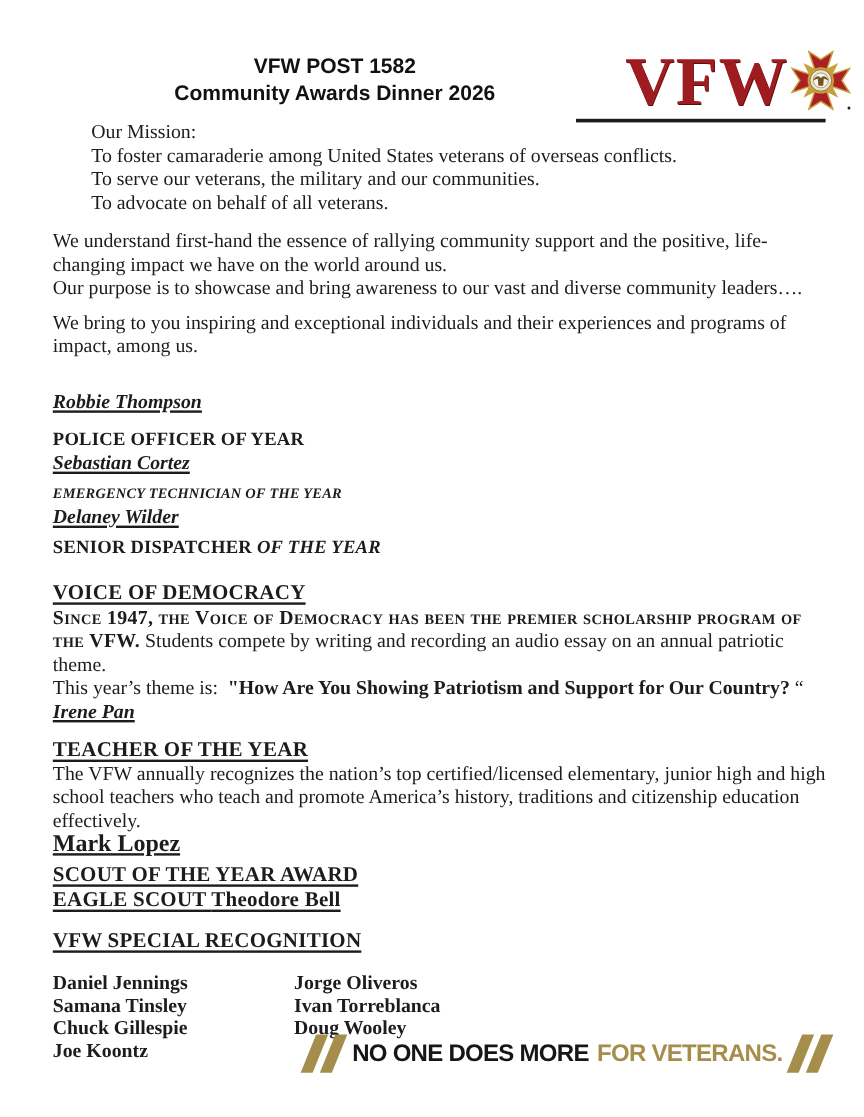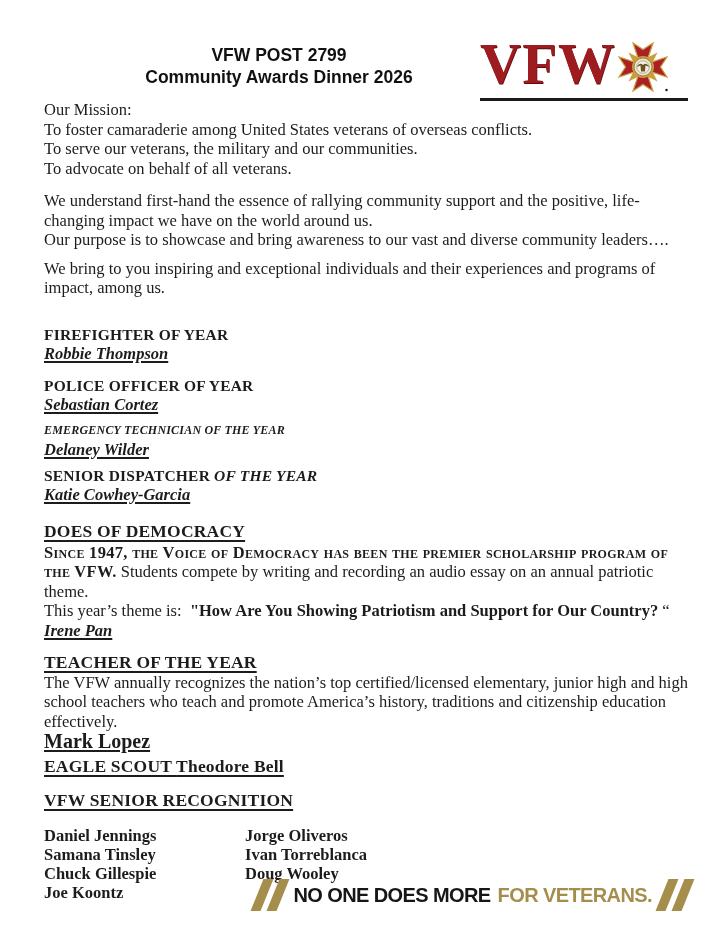--- a/index.html
+++ b/index.html
@@ -16,34 +16,34 @@
   
   .header { position: relative; height: 58px; }
   .title-block {
     position: absolute; left: 0; top: 4px; width: 470px;
     text-align: center;
     font-family: "Liberation Sans", sans-serif;
     font-weight: bold; font-size: 17.5px; line-height: 22px;
     color: #111;
   }
   .logo { position: absolute; right: 2px; top: 0; width: 214px; }
-  .logo-row { display: flex; align-items: flex-start; justify-content: flex-start; }
+  .logo-row { display: flex; align-items: center; justify-content: flex-start; margin-left: 41px; }
   .logo-text {
     font-family: "Liberation Serif", serif;
     font-weight: bold; font-size: 57px; line-height: 48px;
     color: #9e1c20;
     letter-spacing: 1px;
     text-shadow: 0.5px 0.5px 0 #5a0d0f;
   }
   .logo-emblem { margin-left: 2px; margin-top: 2px; }
   .logo-underline { height: 3px; background: #1a1a1a; margin-top: 2px; width: 208px; }
 
   
   .serif { font-size: 16.5px; line-height: 19.5px; }
-  .mission { margin-top: 2px; }
+  .mission { margin-top: 2px; margin-left: 32px; }
   .intro-a { margin-top: 13px; }
   .intro-b { margin-top: 9px; }
 
   
   .awards { margin-top: 27px; }
   .award { margin-bottom: 13px; }
   .award + .award.tight { margin-top: -6px; }
   .award-heading {
     font-weight: bold; font-size: 15.5px; line-height: 19px; letter-spacing: 0.2px;
   }
@@ -71,21 +71,21 @@
   .teacher { margin-top: 11px; }
   .scout { margin-top: 5px; }
   .scout .big-heading { line-height: 21px; }
   .recognition { margin-top: 12px; }
   .name-grid { margin-top: 15px; display: flex; }
   .name-col { font-weight: bold; font-size: 16.5px; line-height: 19px; }
   .name-col.c1 { width: 201px; }
 
   
   .tagline {
-    position: absolute; right: 22px; bottom: 19px;
+    position: absolute; right: 22px; bottom: 36px;
     display: flex; align-items: center; height: 34px;
   }
   .slash-pair { display: flex; margin: 0 7px; }
   .slash {
     width: 10px; height: 32px; background: #a58e4c;
     transform: skewX(-22deg); margin: 0 3px;
   }
   .tag-text {
     font-family: "Liberation Sans", sans-serif;
     font-weight: bold; font-size: 20px; letter-spacing: -0.6px;
@@ -94,21 +94,21 @@
   .tag-black { color: #161616; }
   .tag-gold { color: #a58e4c; margin-left: 7px; }
 </style>
 </head>
 <body>
 
 <div class="page">
 
   <div class="header">
     <div class="title-block">
-      <div>VFW POST 2799</div>
+      <div>VFW POST 1582</div>
       <div>Community Awards Dinner 2026</div>
     </div>
     <div class="logo">
       <div class="logo-row">
         <span class="logo-text">VFW</span>
         <span class="logo-emblem">
           <svg width="50" height="50" viewBox="0 0 100 100">
             <g fill="#aa2025" stroke="#c89f3c" stroke-width="2.5">
               <polygon points="30,2 50,15 70,2 59,35 41,35"></polygon>
               <polygon points="30,98 50,85 70,98 59,65 41,65"></polygon>
@@ -143,56 +143,55 @@
   <div class="intro-a serif">
     <div>We understand first-hand the essence of rallying community support and the positive, life-changing impact we have on the world around us.</div>
     <div>Our purpose is to showcase and bring awareness to our vast and diverse community leaders….</div>
   </div>
   <div class="intro-b serif">
     <div>We bring to you inspiring and exceptional individuals and their experiences and programs of impact, among us.</div>
   </div>
 
   <div class="awards">
     <div class="award">
-      <div class="award-heading">FIREFIGHTER OF YEAR</div>
       <div class="award-name">Robbie Thompson</div>
     </div>
     <div class="award">
       <div class="award-heading">POLICE OFFICER OF YEAR</div>
       <div class="award-name">Sebastian Cortez</div>
     </div>
     <div class="award tight">
       <div class="award-heading italic">EMERGENCY TECHNICIAN OF THE YEAR</div>
       <div class="award-name">Delaney Wilder</div>
     </div>
     <div class="award tight">
       <div class="award-heading"><span>SENIOR DISPATCHER</span><span class="i"> OF THE YEAR</span></div>
-      <div class="award-name">Katie Cowhey-Garcia</div>
     </div>
   </div>
 
   <div class="vod">
-    <div class="big-heading">DOES OF DEMOCRACY</div>
+    <div class="big-heading">VOICE OF DEMOCRACY</div>
     <div class="vod-lead serif"><span class="smallcaps">Since 1947, the Voice of Democracy has been the premier scholarship program of the VFW.</span><span> Students compete by writing and recording an audio essay on an annual patriotic theme.</span></div>
     <div class="theme-line serif"><span>This year’s theme is: </span>&nbsp;<span class="bold">"How Are You Showing Patriotism and Support for Our Country? </span><span>“</span></div>
     <div class="award-name">Irene Pan</div>
   </div>
 
   <div class="teacher">
     <div class="big-heading">TEACHER OF THE YEAR</div>
     <div class="serif">The VFW annually recognizes the nation’s top certified/licensed elementary, junior high and high school teachers who teach and promote America’s history, traditions and citizenship education effectively.</div>
     <div class="winner-upright">Mark Lopez</div>
   </div>
 
   <div class="scout">
+    <div class="big-heading">SCOUT OF THE YEAR AWARD</div>
     <div class="big-heading"><span>EAGLE SCOUT </span><span>Theodore Bell</span></div>
   </div>
 
   <div class="recognition">
-    <div class="big-heading">VFW SENIOR RECOGNITION</div>
+    <div class="big-heading">VFW SPECIAL RECOGNITION</div>
     <div class="name-grid">
       <div class="name-col c1">
         <div>Daniel Jennings</div>
         <div>Samana Tinsley</div>
         <div>Chuck Gillespie</div>
         <div>Joe Koontz</div>
       </div>
       <div class="name-col">
         <div>Jorge Oliveros</div>
         <div>Ivan Torreblanca</div>

